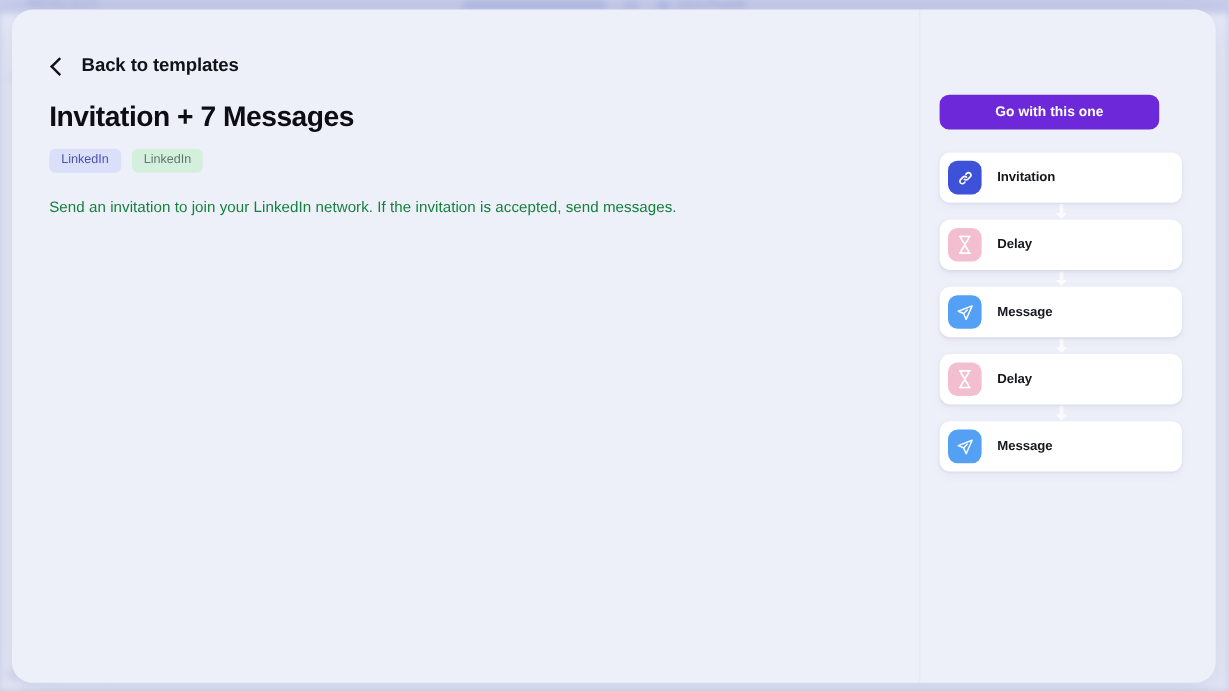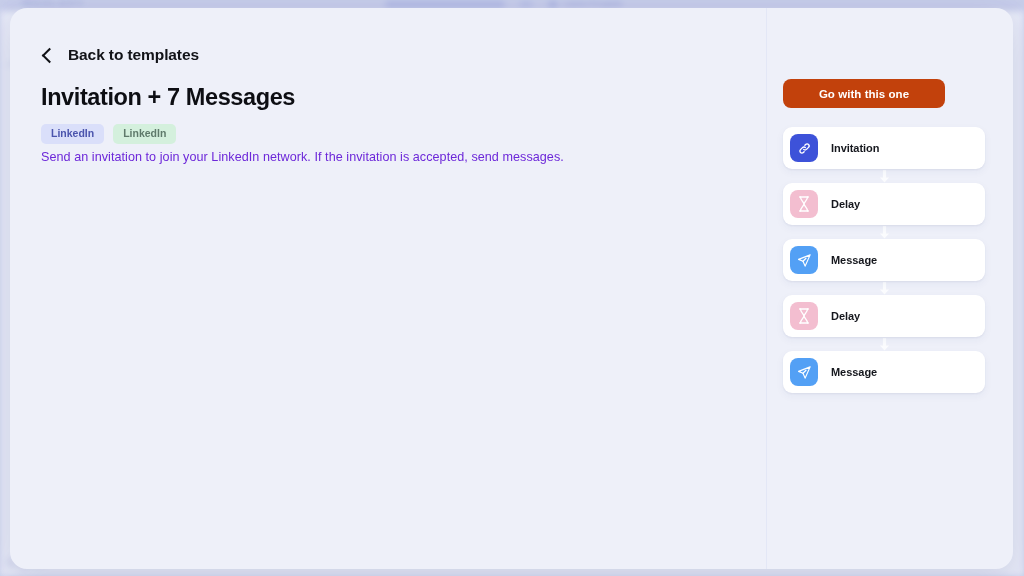--- a/index.html
+++ b/index.html
@@ -142,52 +142,51 @@
   #badges {
     margin-top: 13px;
     display: flex;
     gap: 9px;
   }
   .badge {
     font-size: 10.5px;
     border-radius: 5px;
     padding: 4px 10px 5px 10px;
     line-height: 1;
-    font-weight: bold;
   }
   .badge.platform {
     background: #dadffa;
     color: #4b54ad;
   }
   .badge.level {
     background: #d4f0dd;
     color: #5f7a6b;
   }
 
   #description {
-    margin-top: 6px;
+    margin-top: 22px;
     font-size: 12.6px;
-    color: #6d28d9;
+    color: #15803d;
     letter-spacing: .05px;
   }
 
   
   #right-pane {
     flex: 1;
     height: 100%;
     padding: 71px 28px 0 16px;
   }
 
   #go-button {
     display: block;
-    width: 162px;
+    width: 183px;
     height: 29px;
     border: none;
     border-radius: 8px;
-    background: #c2410c;
+    background: #6d28d9;
     color: #ffffff;
     font-family: "Liberation Sans", sans-serif;
     font-size: 11.5px;
     font-weight: bold;
     cursor: pointer;
     letter-spacing: .05px;
   }
 
   #steps {
     margin-top: 19px;

